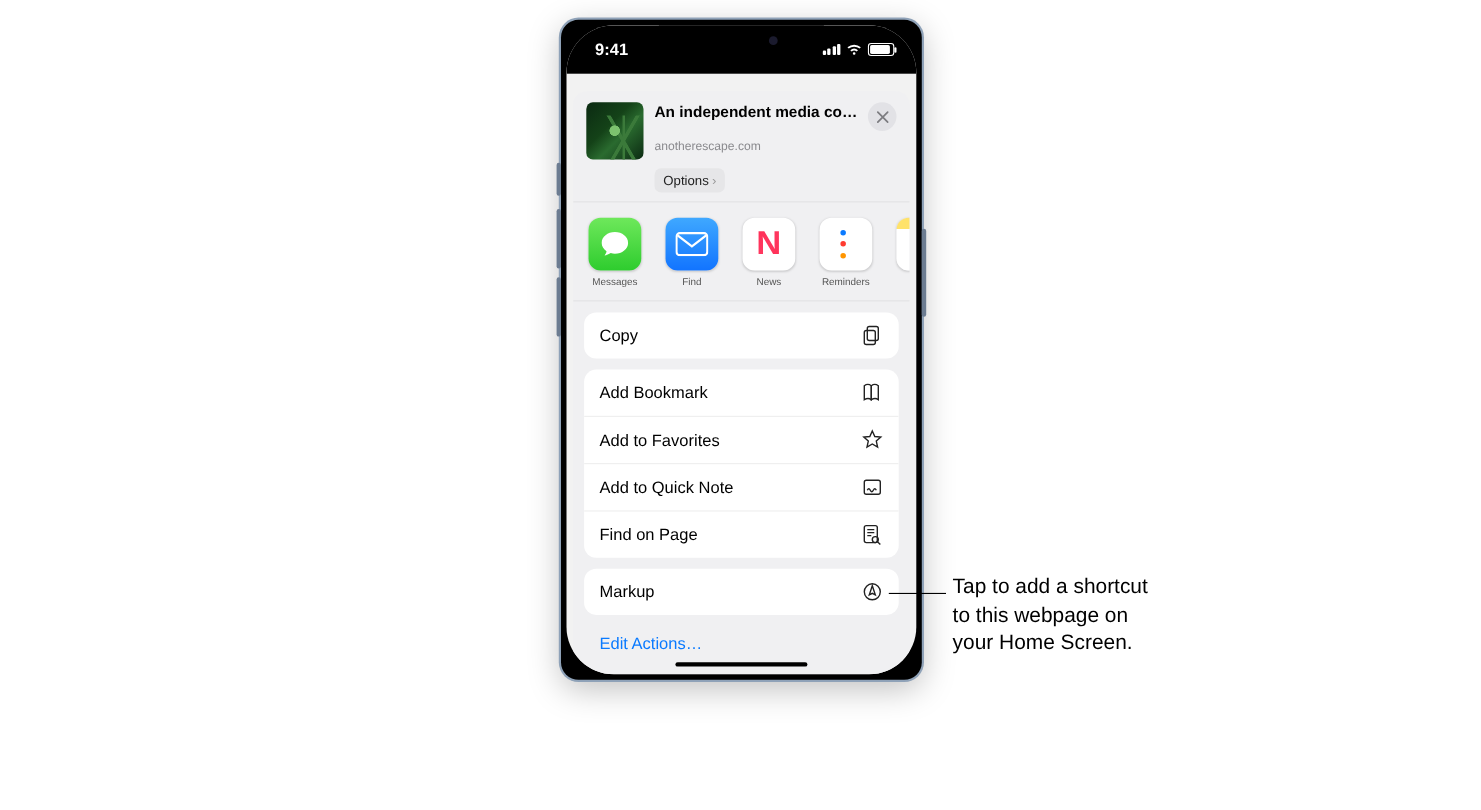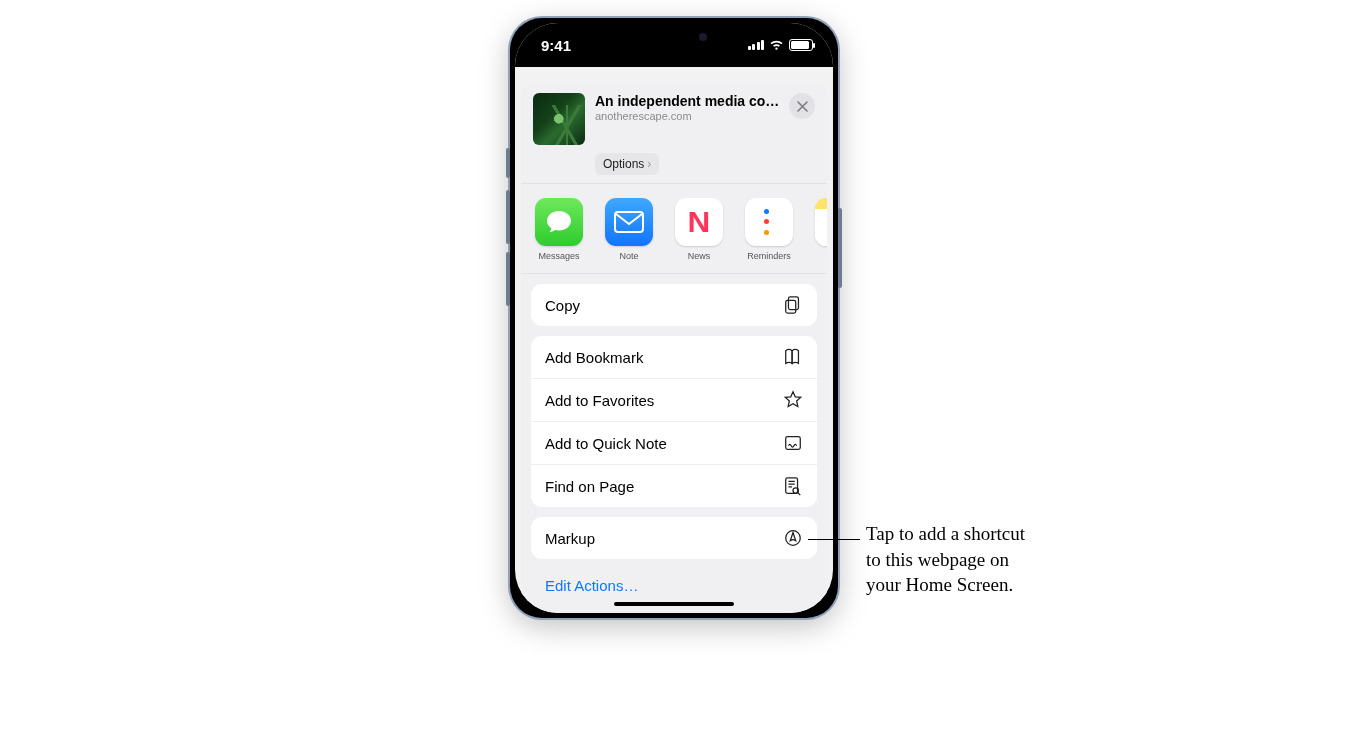--- a/index.html
+++ b/index.html
@@ -12,21 +12,21 @@
     overflow: hidden;
   }
 
   
   .phone {
     position: absolute;
     left: 510px;
     top: 18px;
     width: 328px;
     height: 600px;
-    border-radius: 32px;
+    border-radius: 16px;
     background: #000;
     box-shadow: 0 0 0 2px #8fa2b8, 0 8px 30px rgba(0,0,0,.25);
     padding: 5px;
   }
   .phone-side-btn {
     position: absolute;
     background: #6c7c91;
     border-radius: 2px;
   }
   .vol1 { left: -4px; top: 130px; width: 4px; height: 30px; }
@@ -112,21 +112,21 @@
   .thumb::after{
     content:"";
     position:absolute; right:-6px; bottom:-6px; width:46px;height:46px;
     background: radial-gradient(circle at 30% 30%, #7cc26e 0 10%, transparent 11%),
                 linear-gradient(60deg, transparent 45%, #3b7a3a 46% 50%, transparent 51%),
                 linear-gradient(120deg, transparent 45%, #3b7a3a 46% 50%, transparent 51%),
                 linear-gradient(90deg, transparent 45%, #3b7a3a 46% 50%, transparent 51%);
   }
   .hdr-text { margin-left: 10px; min-width:0; flex:1;}
   .hdr-title { font-size: 14px; font-weight: 600; white-space: nowrap; overflow:hidden; text-overflow: ellipsis; }
-  .hdr-sub  { font-size: 11px; color: #8a8a8e; margin-top:1px;}
+  .hdr-sub  { font-size: 11px; color: #8a8a8e; margin-top:18px;}
   .close-btn {
     width: 26px; height: 26px; border-radius: 50%;
     background: #e2e2e6; color:#7c7c80;
     display:flex;align-items:center;justify-content:center;
     font-size:14px; font-weight:400;
     flex-shrink:0;
   }
   .options-chip {
     margin-top: 8px; margin-left: 62px;
     display:inline-flex; align-items:center;
@@ -202,21 +202,20 @@
     width:52px; height:1px; background:#000;
   }
   .callout-text{
     position:absolute;
     left:866px; top:521px;
     font-size:19px;
     line-height:1.35;
     color:#000;
     max-width:260px;
     white-space:pre-line;
-    font-family:Liberation Serif, serif;
   }
 </style>
 </head>
 <body>
 
 <svg width="0" height="0" style="position:absolute">
   <defs>
     <g id="icon-copy">
         <rect x="6" y="2" width="11" height="14" rx="2"></rect>
         <rect x="3" y="6" width="11" height="14" rx="2"></rect>
@@ -317,21 +316,21 @@
           </div>
           <div class="app-label">Messages</div>
         </div>
         <div class="app">
           <div class="app-icon ic-mail">
             <svg viewBox="0 0 30 22">
                 <rect x="1" y="1" width="28" height="20" rx="3" fill="none" stroke="#fff" stroke-width="2"></rect>
                 <path d="M2 3l13 10L28 3" fill="none" stroke="#fff" stroke-width="2"></path>
               </svg>
           </div>
-          <div class="app-label">Note</div>
+          <div class="app-label">Find</div>
         </div>
         <div class="app">
           <div class="app-icon ic-news">
               <span class="n">N</span>
             </div>
           <div class="app-label">News</div>
         </div>
         <div class="app">
           <div class="app-icon ic-reminders">
             <div class="rem-line">

